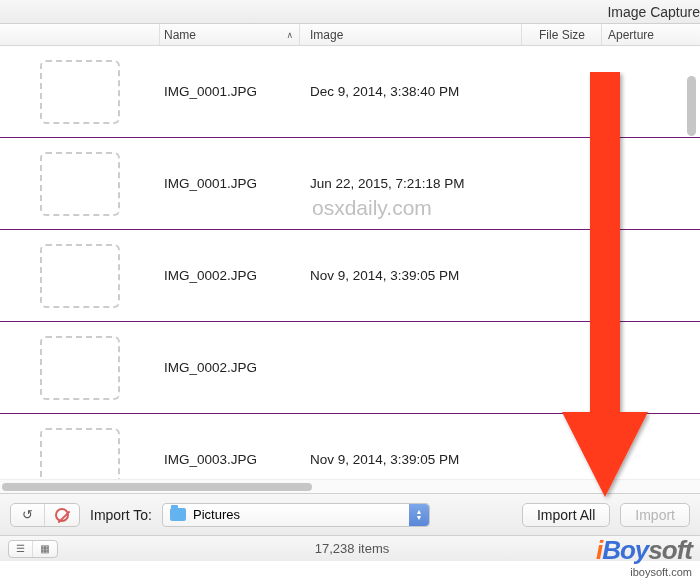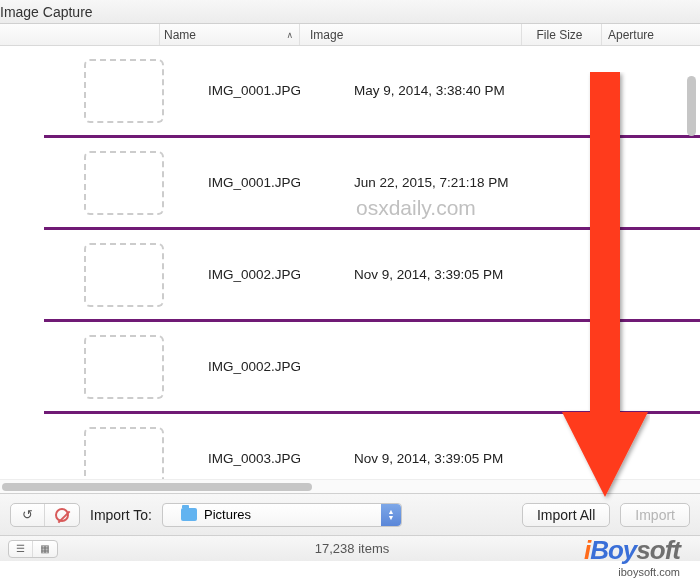--- a/index.html
+++ b/index.html
@@ -10,55 +10,54 @@
       height: 588px;
       background: #fff;
       overflow: hidden;
       position: relative;
       color: #000;
     }
     .titlebar {
       height: 24px;
       background: linear-gradient(#f7f7f7, #ececec);
       border-bottom: 1px solid #d0d0d0;
-      text-align: left;
+      text-align: right;
       line-height: 24px;
       font-size: 14px;
       color: #333;
     }
     .header-row {
       display: flex;
       align-items: center;
       height: 22px;
       background: linear-gradient(#fdfdfd, #f2f2f2);
       border-bottom: 1px solid #d9d9d9;
       font-size: 12px;
       color: #444;
       padding-right: 18px;
     }
     .col-thumb { width: 160px; flex-shrink: 0; }
     .col-name { width: 140px; flex-shrink: 0; padding-left: 4px; display: flex; align-items: center; gap: 6px; }
     .col-name .sort { font-size: 9px; color: #666; margin-left: auto; margin-right: 6px; }
     .col-date { flex: 1; padding-left: 10px; }
-    .col-size { width: 80px; text-align: center; padding-right: 4px; }
+    .col-size { width: 80px; text-align: right; padding-right: 16px; }
     .col-aperture { width: 80px; padding-left: 6px; }
     .header-row > div { border-right: 1px solid #e0e0e0; height: 100%; line-height: 22px; }
     .header-row > div:last-child { border-right: none; }
     .list-area {
       height: 447px;
       overflow: hidden;
       position: relative;
     }
     .row {
       display: flex;
       align-items: center;
       height: 92px;
-      border-bottom: 3px solid #701a75;
-      position: relative;
-      margin-left: 44px;
+      border-bottom: 1px solid #701a75;
+      position: relative;
     }
     .row:last-of-type { height: 75px; border-bottom: none;}
     .thumb {
       width: 160px;
       display: flex;
       justify-content: center;
       align-items: center;
     }
     .thumb-box {
       width: 80px;
@@ -129,25 +128,25 @@
       border-right: 1px solid #d8d8d8;
       font-size: 13px;
       color: #555;
     }
     .seg > div:last-child { border-right: none; }
     .import-to-label { font-size: 14px; color: #222; }
     .combo {
       display: flex;
       align-items: center;
       height: 24px;
-      width: 240px;
+      width: 268px;
       border: 1px solid #c8c8c8;
       border-radius: 4px;
       background: linear-gradient(#fff, #f5f5f5);
-      padding-left: 18px;
+      padding-left: 7px;
       font-size: 13px;
       position: relative;
     }
     .folder-icon {
       width: 16px; height: 13px;
       background: #62b3f0;
       border-radius: 2px;
       margin-right: 7px;
       display: inline-block;
       position: relative;
@@ -213,21 +212,21 @@
       position: absolute;
       right: 50px;
       top: 72px;
       width: 90px;
       height: 430px;
       pointer-events: none;
       z-index: 50;
     }
     .watermark-iboysoft {
       position: absolute;
-      right: 20px;
+      right: 8px;
       bottom: 10px;
       font-family: Arial, sans-serif;
       font-weight: bold;
       font-style: italic;
       font-size: 26px;
       letter-spacing: -1px;
       pointer-events: none;
       z-index: 60;
     }
     .wb-i { color: #ff6b1a; }
@@ -275,21 +274,21 @@
   <div class="col-aperture">Aperture</div>
 </div>
 
 <div class="main-area">
 <div class="list-area">
   <div class="row">
     <div class="thumb">
           <div class="thumb-box"></div>
         </div>
     <div class="rname">IMG_0001.JPG</div>
-    <div class="rdate">May 9, 2014, 3:38:40 PM</div>
+    <div class="rdate">Dec 9, 2014, 3:38:40 PM</div>
     <div class="rsize"></div>
         <div class="raperture"></div>
   </div>
   <div class="row">
     <div class="thumb">
           <div class="thumb-box"></div>
         </div>
     <div class="rname">IMG_0001.JPG</div>
     <div class="rdate">Jun 22, 2015, 7:21:18 PM</div>
     <div class="rsize"></div>

